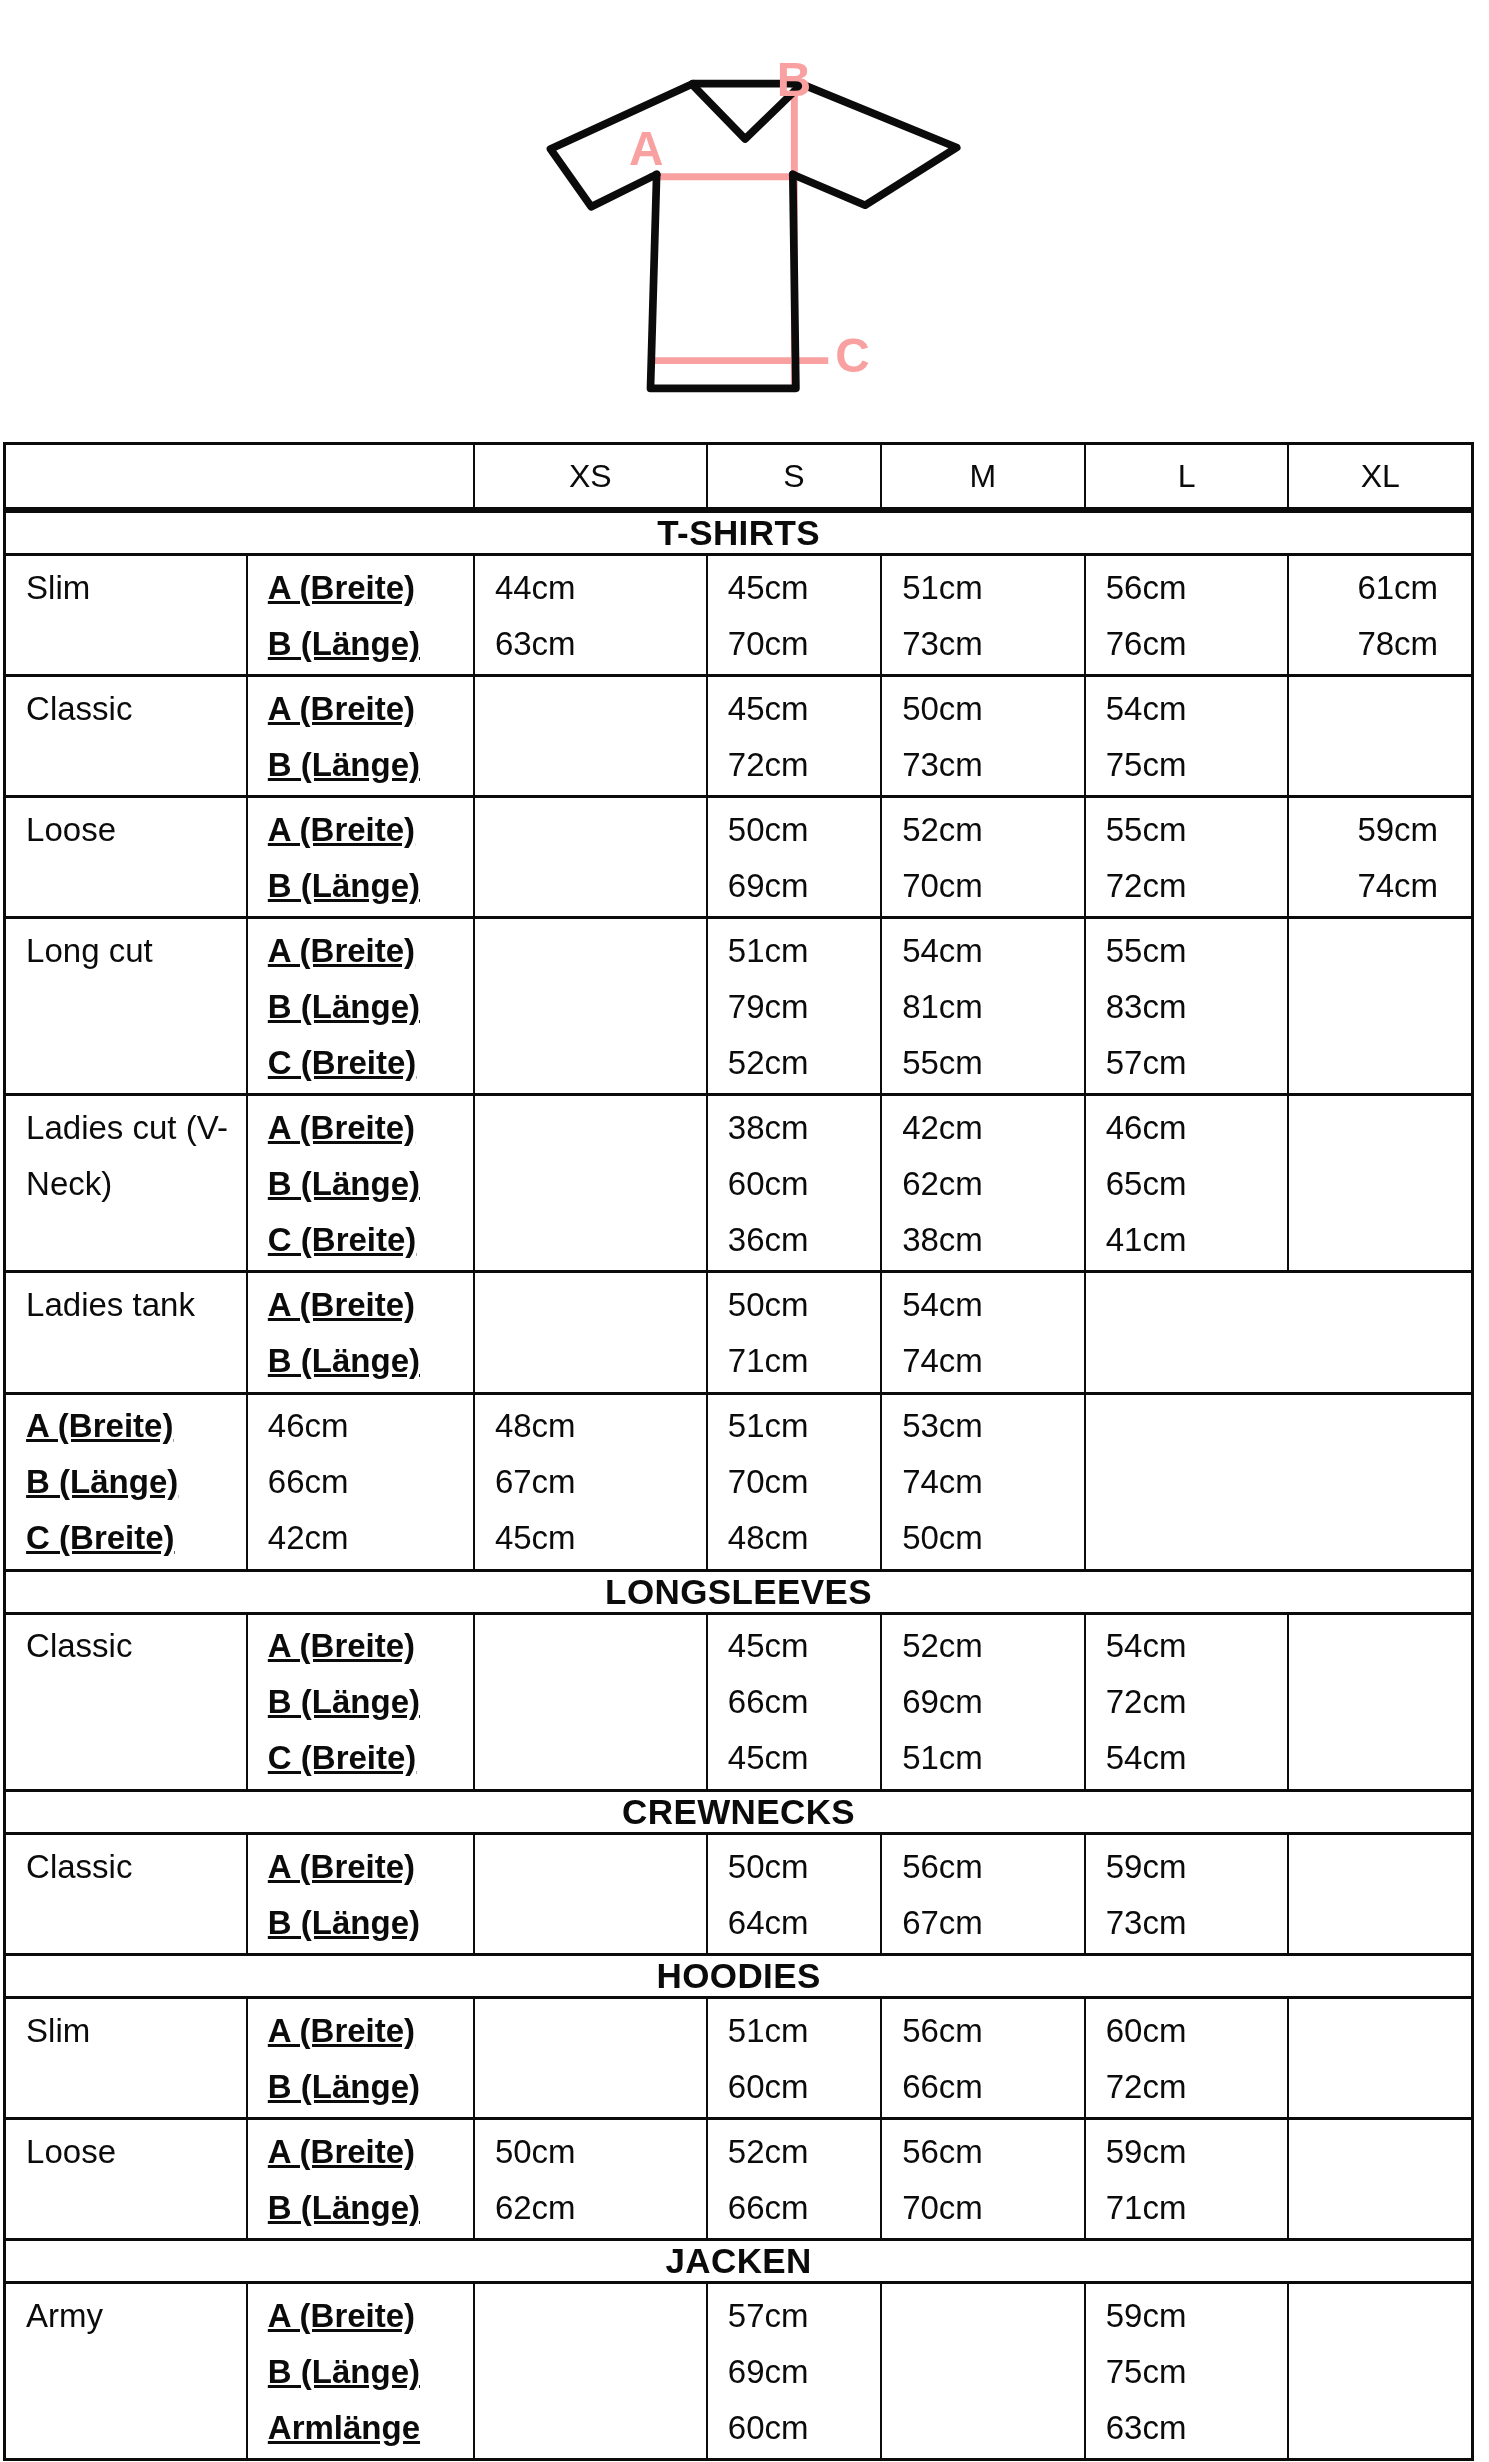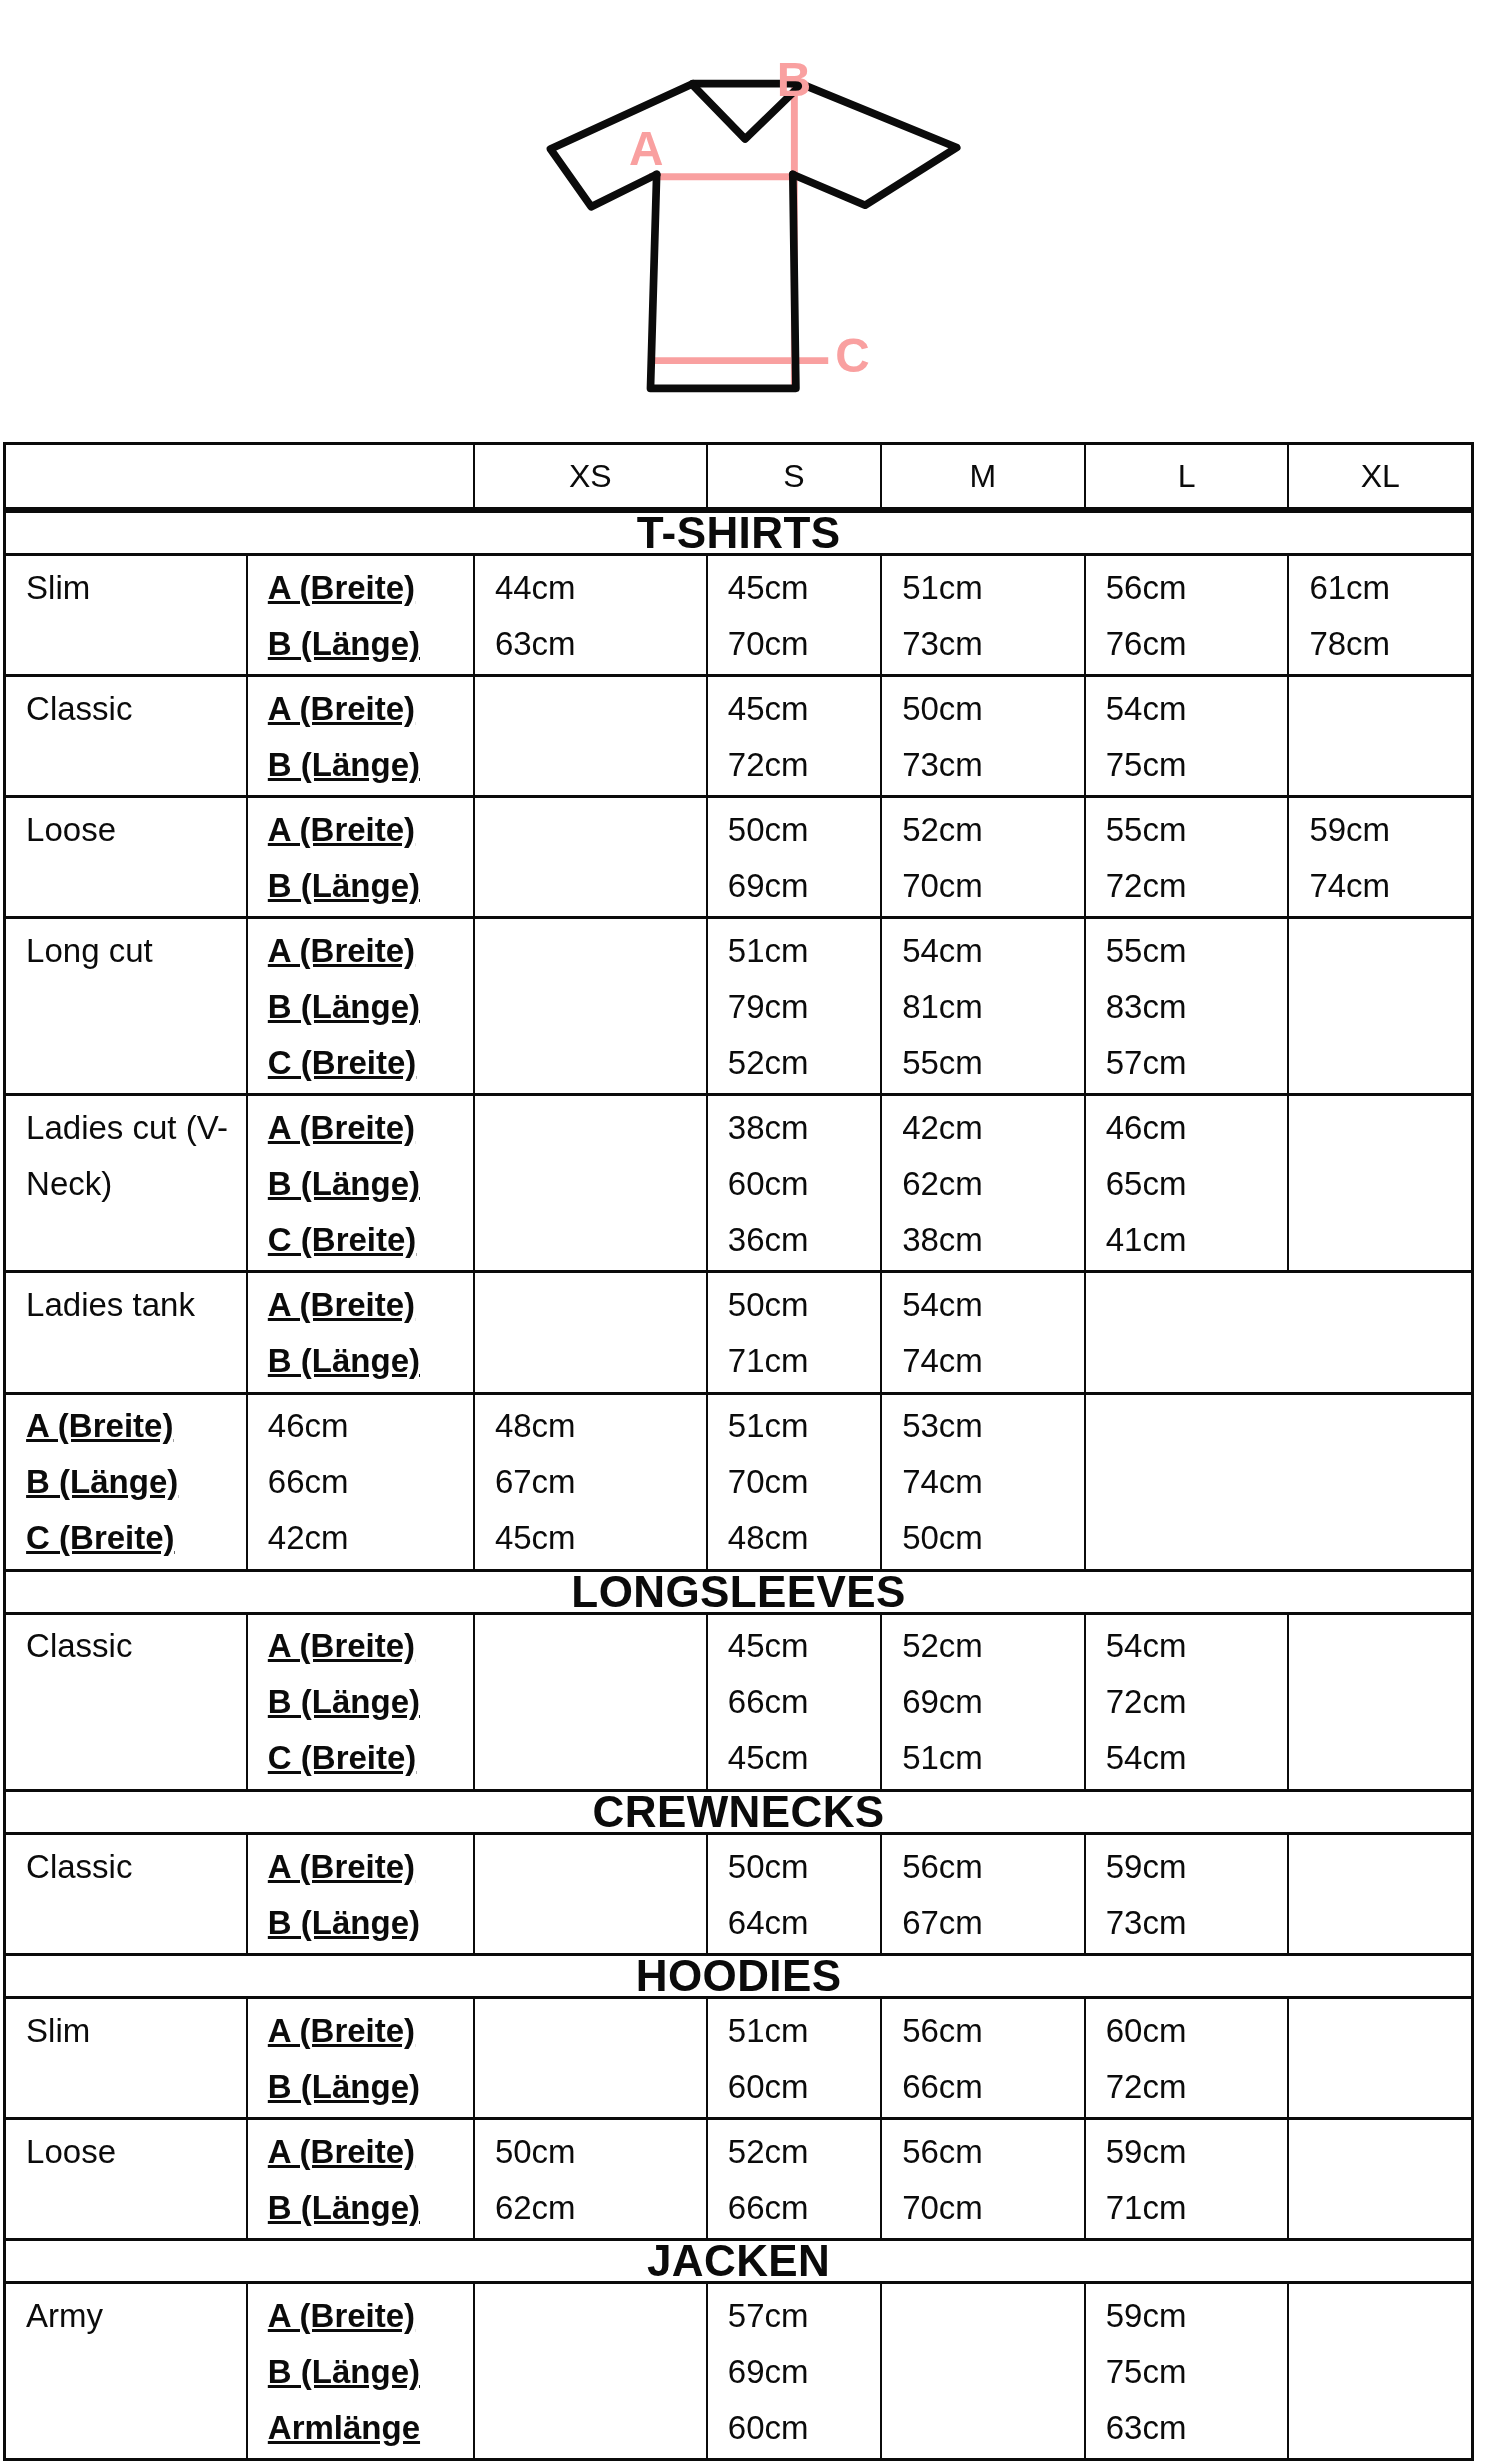--- a/index.html
+++ b/index.html
@@ -5,26 +5,26 @@
   html,body{margin:0;padding:0;background:#fff;}
   .page{position:relative;width:1490px;height:2462px;background:#fff;overflow:hidden;
         font-family:"Liberation Sans",sans-serif;color:#0b0b0b;}
   .diagram{position:absolute;left:492px;top:28px;width:477px;height:389px;}
   .size-table{position:absolute;left:3.1px;top:442px;width:1471px;border:3.8px solid #0b0b0b;box-sizing:border-box;}
   .header-row{display:grid;grid-template-columns:16.5% 15.5% 15.9% 11.9% 13.9% 13.9% 1fr;height:62px;border-bottom:3.1px solid #0b0b0b;}
   .hdr-first{grid-column:1/3;border-right:2.3px solid #0b0b0b;}
   .hdr-cell{display:flex;align-items:center;justify-content:center;font-size:32px;font-weight:500;border-right:2.3px solid #0b0b0b;}
   .header-row .hdr-cell:last-child{border-right:0;}
   .section-row{height:40px;border-top:3.1px solid #0b0b0b;border-bottom:3.1px solid #0b0b0b;
-               display:flex;align-items:center;justify-content:center;font-size:44px;font-weight:700;letter-spacing:0.4px;}
+               display:flex;align-items:center;justify-content:center;font-size:35px;font-weight:700;letter-spacing:0.4px;}
   .group-row{display:grid;grid-template-columns:16.5% 15.5% 15.9% 11.9% 13.9% 13.9% 1fr;}
   .group-row + .group-row{border-top:3.1px solid #0b0b0b;}
   .section-row + .group-row{border-top:0;}
   .gcell{border-right:2.3px solid #0b0b0b;padding:3.8px 0 2.3px 0;box-sizing:border-box;}
-  .group-row .gcell:last-child{border-right:0;}
+  .group-row .gcell:last-child{border-right:0;padding-left:48px;}
   .line{height:56px;display:flex;align-items:center;padding-left:20px;font-size:33px;white-space:nowrap;}
   .line.name-line{white-space:normal;}
   .measure .line{font-weight:600;text-decoration:underline;}
   .diagram svg text{font-family:"Liberation Sans",sans-serif;font-weight:700;}
 </style>
 </head>
 <body>
 
 <div class="page">
 

